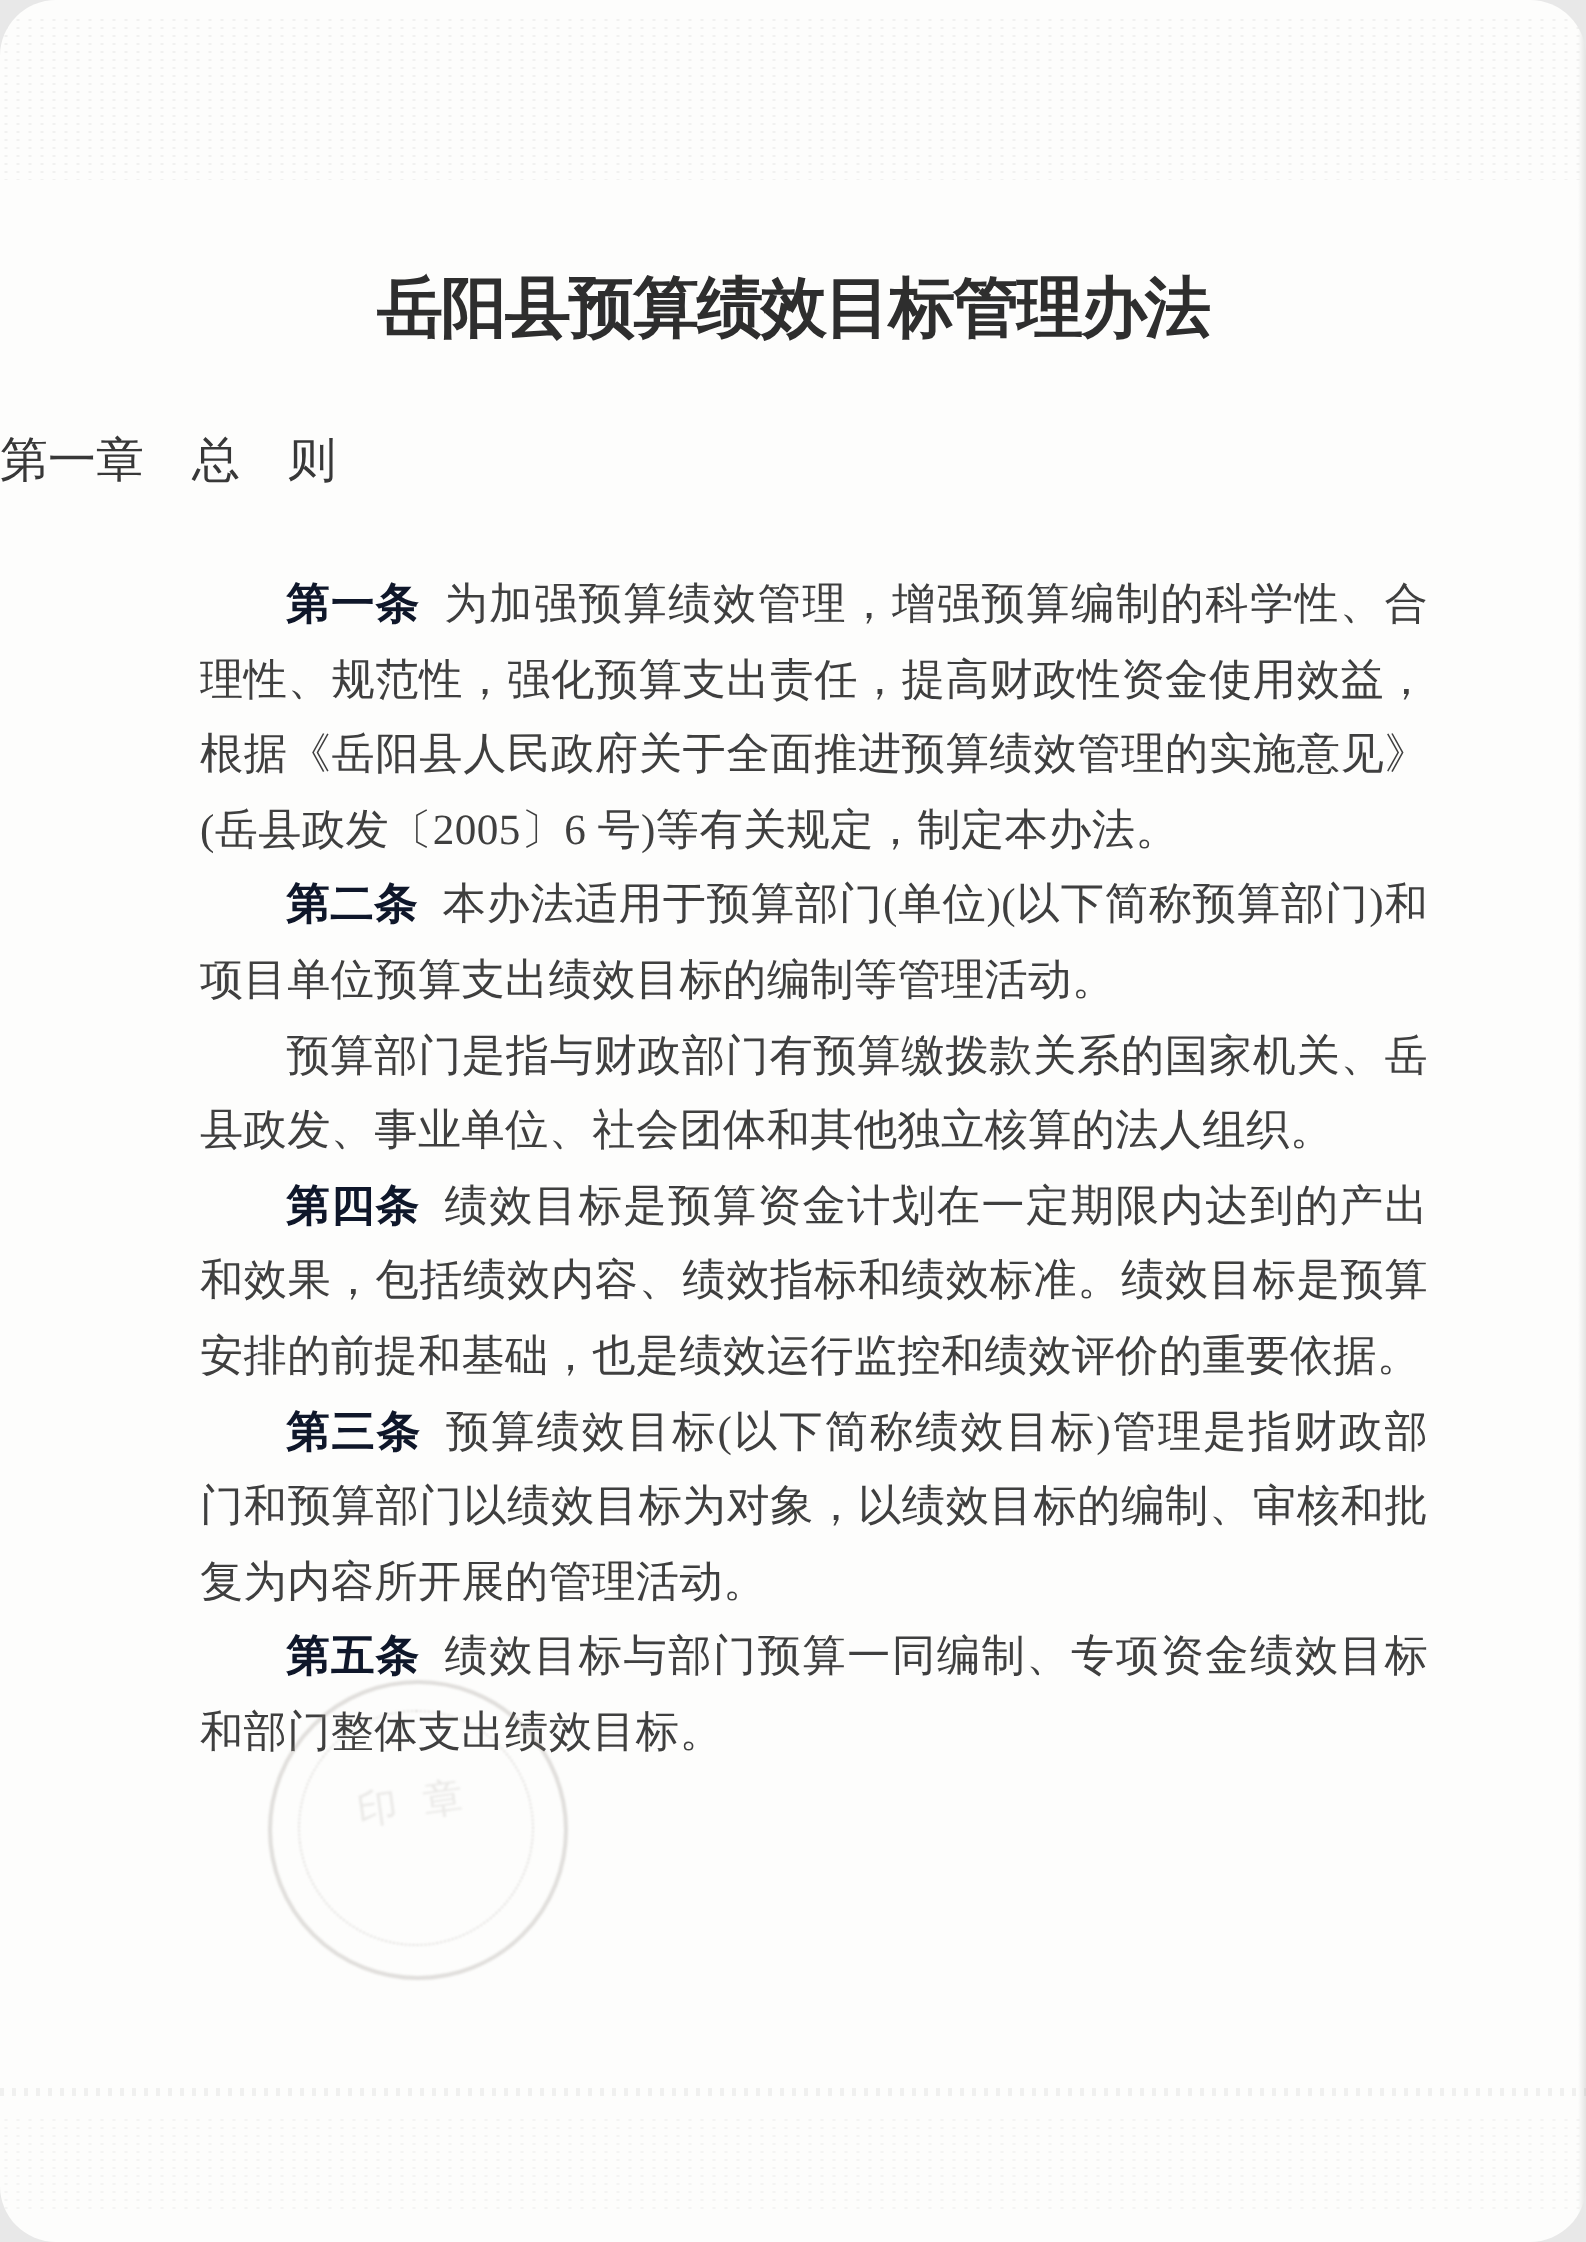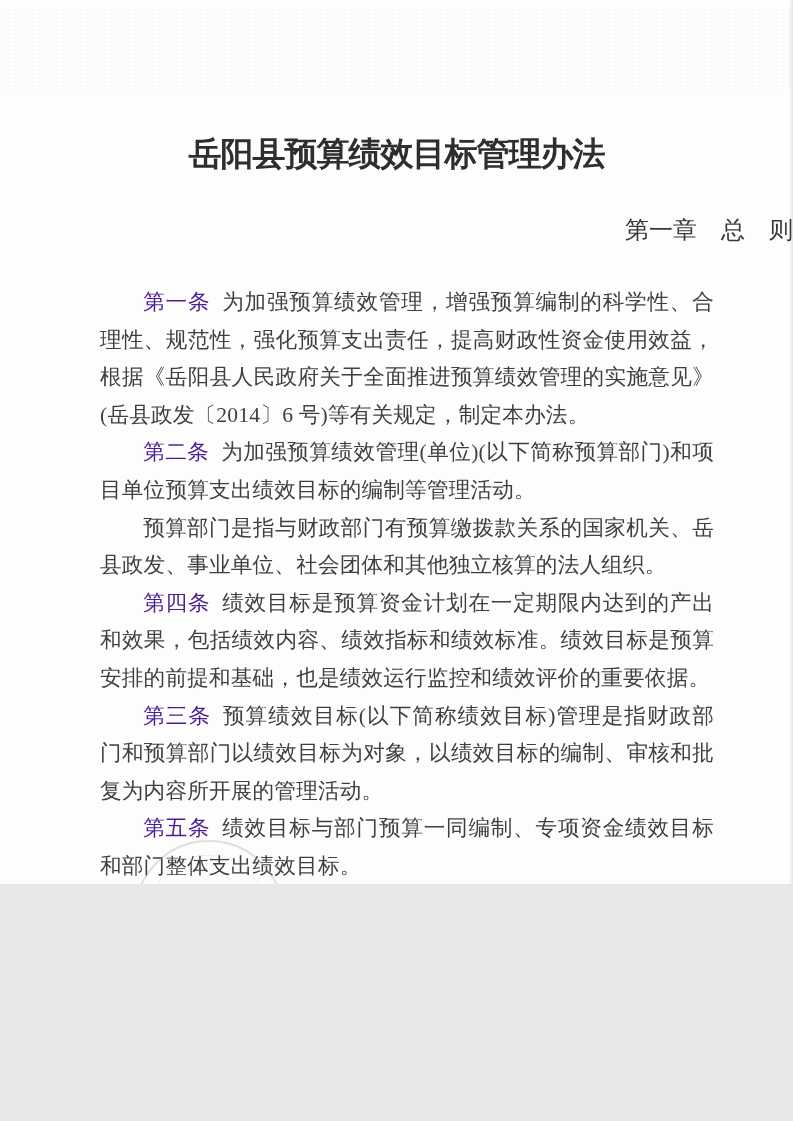--- a/index.html
+++ b/index.html
@@ -3,26 +3,27 @@
 <meta charset="utf-8">
 <style>
   html, body {
     margin: 0;
     padding: 0;
     background: #e8e8e8;
   }
   .page {
     position: relative;
     width: 793px;
-    height: 884px;
+    height: 1121px;
     margin: 0 auto;
     background: #fdfdfc;
     overflow: hidden;
     font-family: "Liberation Serif", "DejaVu Serif", serif;
     color: #3f3f3f;
+    border-radius: 28px;
   }
   
   .noise-band {
     position: absolute;
     left: 0;
     right: 0;
     background-image: radial-gradient(rgba(110,110,110,0.28) 0.6px, transparent 1.1px);
     background-size: 6px 4px;
     opacity: 0.30;
     pointer-events: none;
@@ -59,44 +60,43 @@
     font-weight: 700;
     letter-spacing: -1px;
     color: #2e2e2e;
   }
   .chapter {
     position: absolute;
     top: 214px;
     left: 0;
     right: 0;
     margin: 0;
-    text-align: right;
+    text-align: left;
     font-size: 24px;
     font-weight: 500;
     white-space: pre;
     color: #383838;
-    padding-left: 41px;
   }
   .body-text {
     position: absolute;
     top: 284px;
     left: 100px;
     width: 614px;
     font-size: 21.6px;
     line-height: 37.6px;
     text-align: justify;
     letter-spacing: 0.2px;
   }
   .body-text p {
     margin: 0;
     text-indent: 2em;
   }
   .lead {
-    font-weight: 400;
-    color: #4c1d95;
+    font-weight: 700;
+    color: #0f172a;
     margin-right: 0.55em;
   }
   .lead:empty { display: none; margin: 0; }
   
   .seal {
     position: absolute;
     left: 134px;
     top: 840px;
     width: 146px;
     height: 146px;
@@ -133,22 +133,22 @@
 
 <div class="page">
 
   <div class="noise-band noise-top"></div>
 
   <h1 class="doc-title">岳阳县预算绩效目标管理办法</h1>
 
   <h2 class="chapter">第一章　总　则</h2>
 
   <div class="body-text">
-    <p><span class="lead">第一条</span><span>为加强预算绩效管理，增强预算编制的科学性、合理性、规范性，强化预算支出责任，提高财政性资金使用效益，根据《岳阳县人民政府关于全面推进预算绩效管理的实施意见》(岳县政发〔2014〕6 号)等有关规定，制定本办法。</span></p>
-    <p><span class="lead">第二条</span><span>为加强预算绩效管理(单位)(以下简称预算部门)和项目单位预算支出绩效目标的编制等管理活动。</span></p>
+    <p><span class="lead">第一条</span><span>为加强预算绩效管理，增强预算编制的科学性、合理性、规范性，强化预算支出责任，提高财政性资金使用效益，根据《岳阳县人民政府关于全面推进预算绩效管理的实施意见》(岳县政发〔2005〕6 号)等有关规定，制定本办法。</span></p>
+    <p><span class="lead">第二条</span><span>本办法适用于预算部门(单位)(以下简称预算部门)和项目单位预算支出绩效目标的编制等管理活动。</span></p>
     <p><span>预算部门是指与财政部门有预算缴拨款关系的国家机关、岳县政发、事业单位、社会团体和其他独立核算的法人组织。</span></p>
     <p><span class="lead">第四条</span><span>绩效目标是预算资金计划在一定期限内达到的产出和效果，包括绩效内容、绩效指标和绩效标准。绩效目标是预算安排的前提和基础，也是绩效运行监控和绩效评价的重要依据。</span></p>
     <p><span class="lead">第三条</span><span>预算绩效目标(以下简称绩效目标)管理是指财政部门和预算部门以绩效目标为对象，以绩效目标的编制、审核和批复为内容所开展的管理活动。</span></p>
     <p><span class="lead">第五条</span><span>绩效目标与部门预算一同编制、专项资金绩效目标和部门整体支出绩效目标。</span></p>
   </div>
 
   <div class="seal">
     <div class="seal-inner"></div>
     <div class="seal-mark">印 章</div>
   </div>

